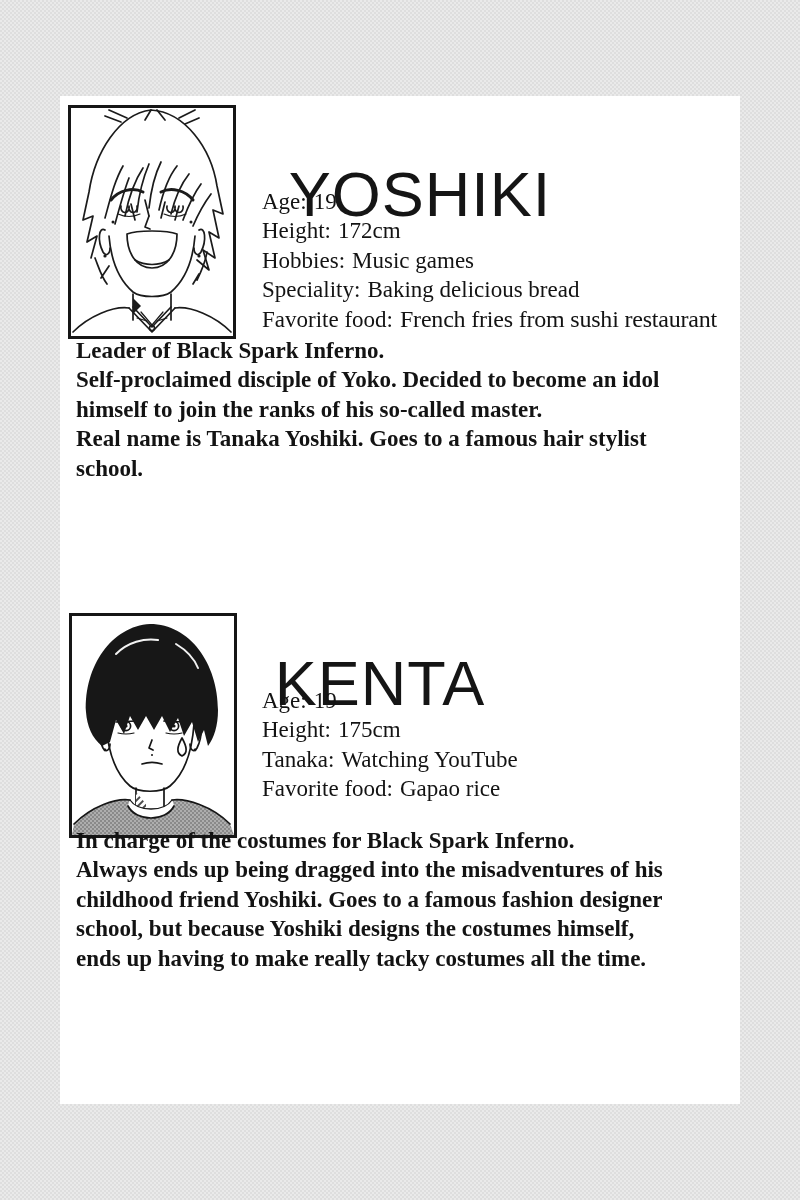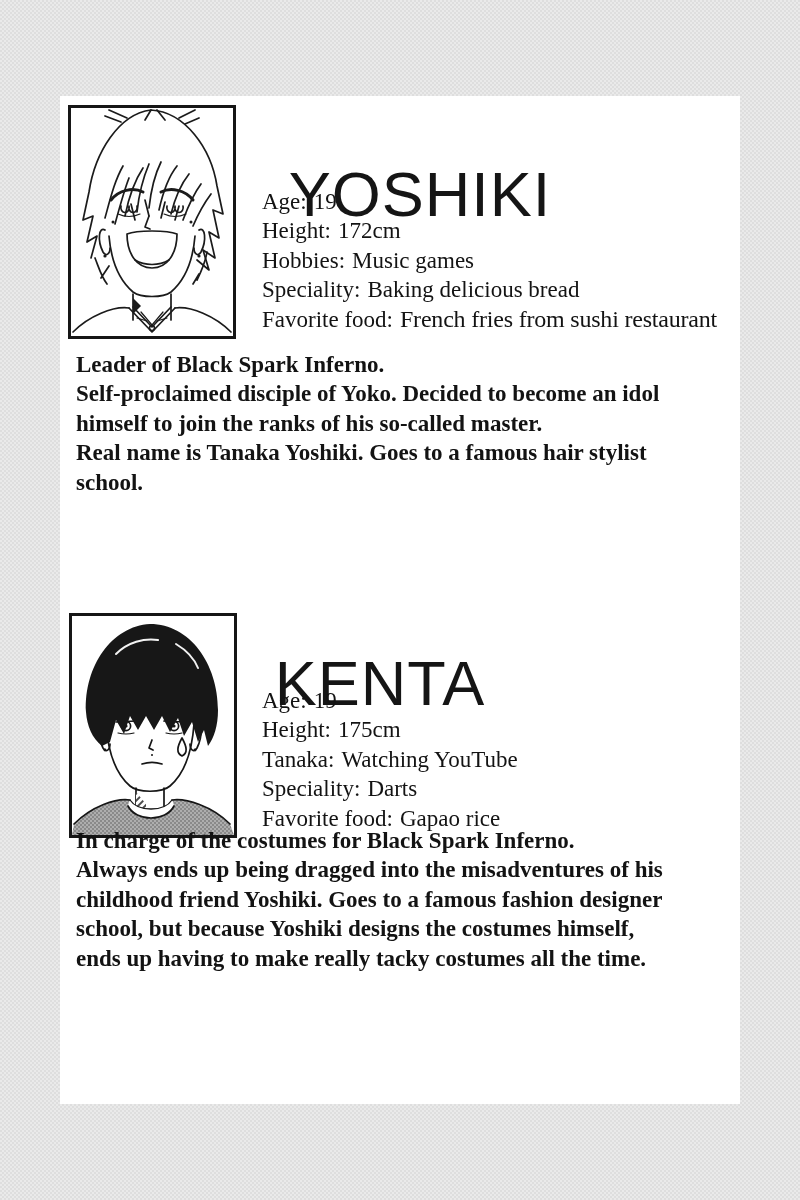--- a/index.html
+++ b/index.html
@@ -32,21 +32,21 @@
     font-size:23px;line-height:29.4px;white-space:nowrap;
   }
   #stats-yoshiki{left:202px;top:91px;}
   #stats-kenta{left:202px;top:590px;}
   .stat-value{margin-left:7px;}
   .stat-value.small{font-size:24px;letter-spacing:-0.2px;text-align:center;}
   .desc{
     position:absolute;width:668px;color:#131313;font-weight:700;
     font-size:23px;line-height:29.4px;white-space:pre-line;
   }
-  #desc-yoshiki{left:16px;top:254px;}
+  #desc-yoshiki{left:16px;top:240px;}
   #desc-kenta{left:16px;top:730px;}
 </style>
 </head>
 <body>
 
 <div class="screen">
   <div class="paper">
 
     <section>
       <div class="frame" id="frame-yoshiki">
@@ -159,21 +159,20 @@
             <path d="M56,190 C64,206 94,206 102,190"></path>
             <path d="M58,184 C66,196 92,196 100,184" stroke-width="1.3"></path>
           </g>
         </svg>
       </div>
       <h1 class="char-title" id="title-kenta">KENTA</h1>
       <div class="stats" id="stats-kenta">
         <div><span>Age:</span><span class="stat-value">19</span></div>
         <div><span>Height:</span><span class="stat-value">175cm</span></div>
         <div><span>Tanaka:</span><span class="stat-value">Watching YouTube</span></div>
-        <div><span>Speciality:</span><span class="stat-value">Darts</span></div>
         <div><span>Favorite food:</span><span class="stat-value">Gapao rice</span></div>
       </div>
       <div class="desc" id="desc-kenta">In charge of the costumes for Black Spark Inferno.
 Always ends up being dragged into the misadventures of his
 childhood friend Yoshiki. Goes to a famous fashion designer
 school, but because Yoshiki designs the costumes himself,
 ends up having to make really tacky costumes all the time.</div>
     </section>
 
   </div>

